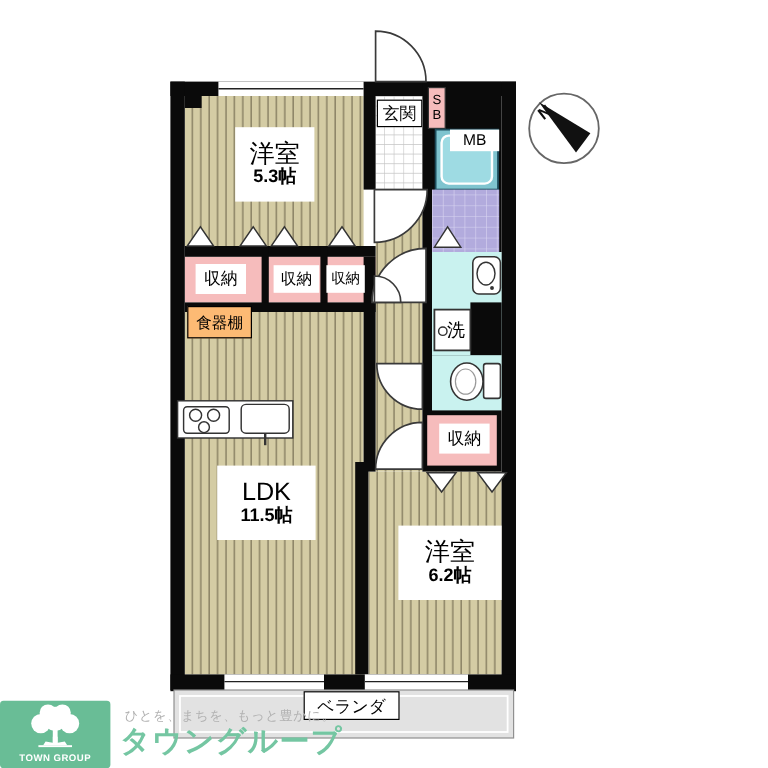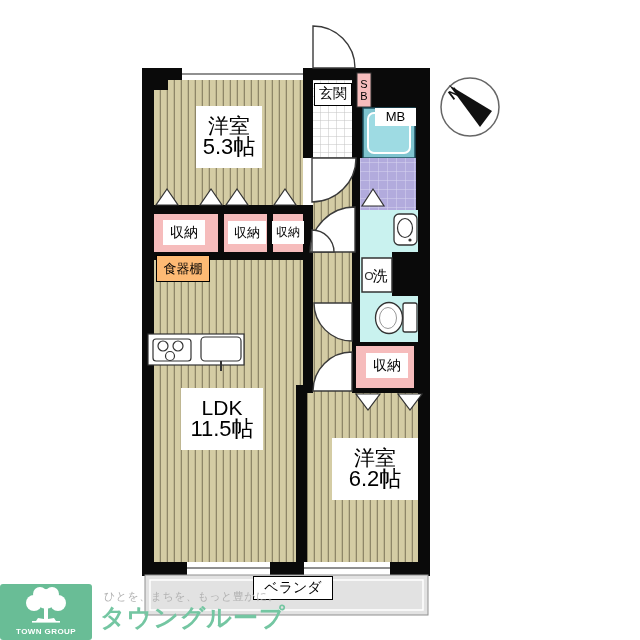--- a/index.html
+++ b/index.html
@@ -3,23 +3,23 @@
 <meta charset="utf-8">
 <style>
   html,body{margin:0;padding:0;background:#fff;}
   #stage{position:relative;width:640px;height:640px;background:#fff;overflow:hidden;
          font-family:"Liberation Sans","DejaVu Sans",sans-serif;}
   #plan-svg{position:absolute;left:0;top:0;}
   .lbl{position:absolute;display:flex;align-items:center;justify-content:center;
        color:#000;text-align:center;line-height:1.04;}
   .lbl.col{flex-direction:column;}
   .whitebox{background:#fff;}
-  .bordered{border:1.5px solid #000;box-sizing:border-box;font-family:Liberation Serif, serif;}
+  .bordered{border:1.5px solid #000;box-sizing:border-box;}
   .room-name{font-size:21px;}
-  .room-size{font-size:22px;}
+  .room-size{font-size:15px;font-weight:bold;}
   #genkan-label{left:314px;top:83px;width:38px;height:23px;font-size:14px;}
   #room1-label{left:196px;top:106px;width:66px;height:62px;font-size:21px;}
   #sb-label{left:357px;top:74px;width:14px;height:33px;font-size:11px;white-space:pre-line;}
   #mb-label{left:375px;top:76px;width:41px;height:18px;font-size:13px;background:#fff;margin-top:32px;}
   #storage1-label{left:163px;top:220px;width:42px;height:25px;font-size:14px;}
   #storage2-label{left:228px;top:221px;width:38px;height:23px;font-size:13px;}
   #storage3-label{left:272px;top:221px;width:32px;height:23px;font-size:12px;}
   #cupboard-label{left:156px;top:255px;width:54px;height:27px;font-size:13px;background:#fdba74;}
   #laundry-label{left:370px;top:263px;width:20px;height:25px;font-size:15px;}
   #closet2-label{left:366px;top:353px;width:42px;height:25px;font-size:14px;}

